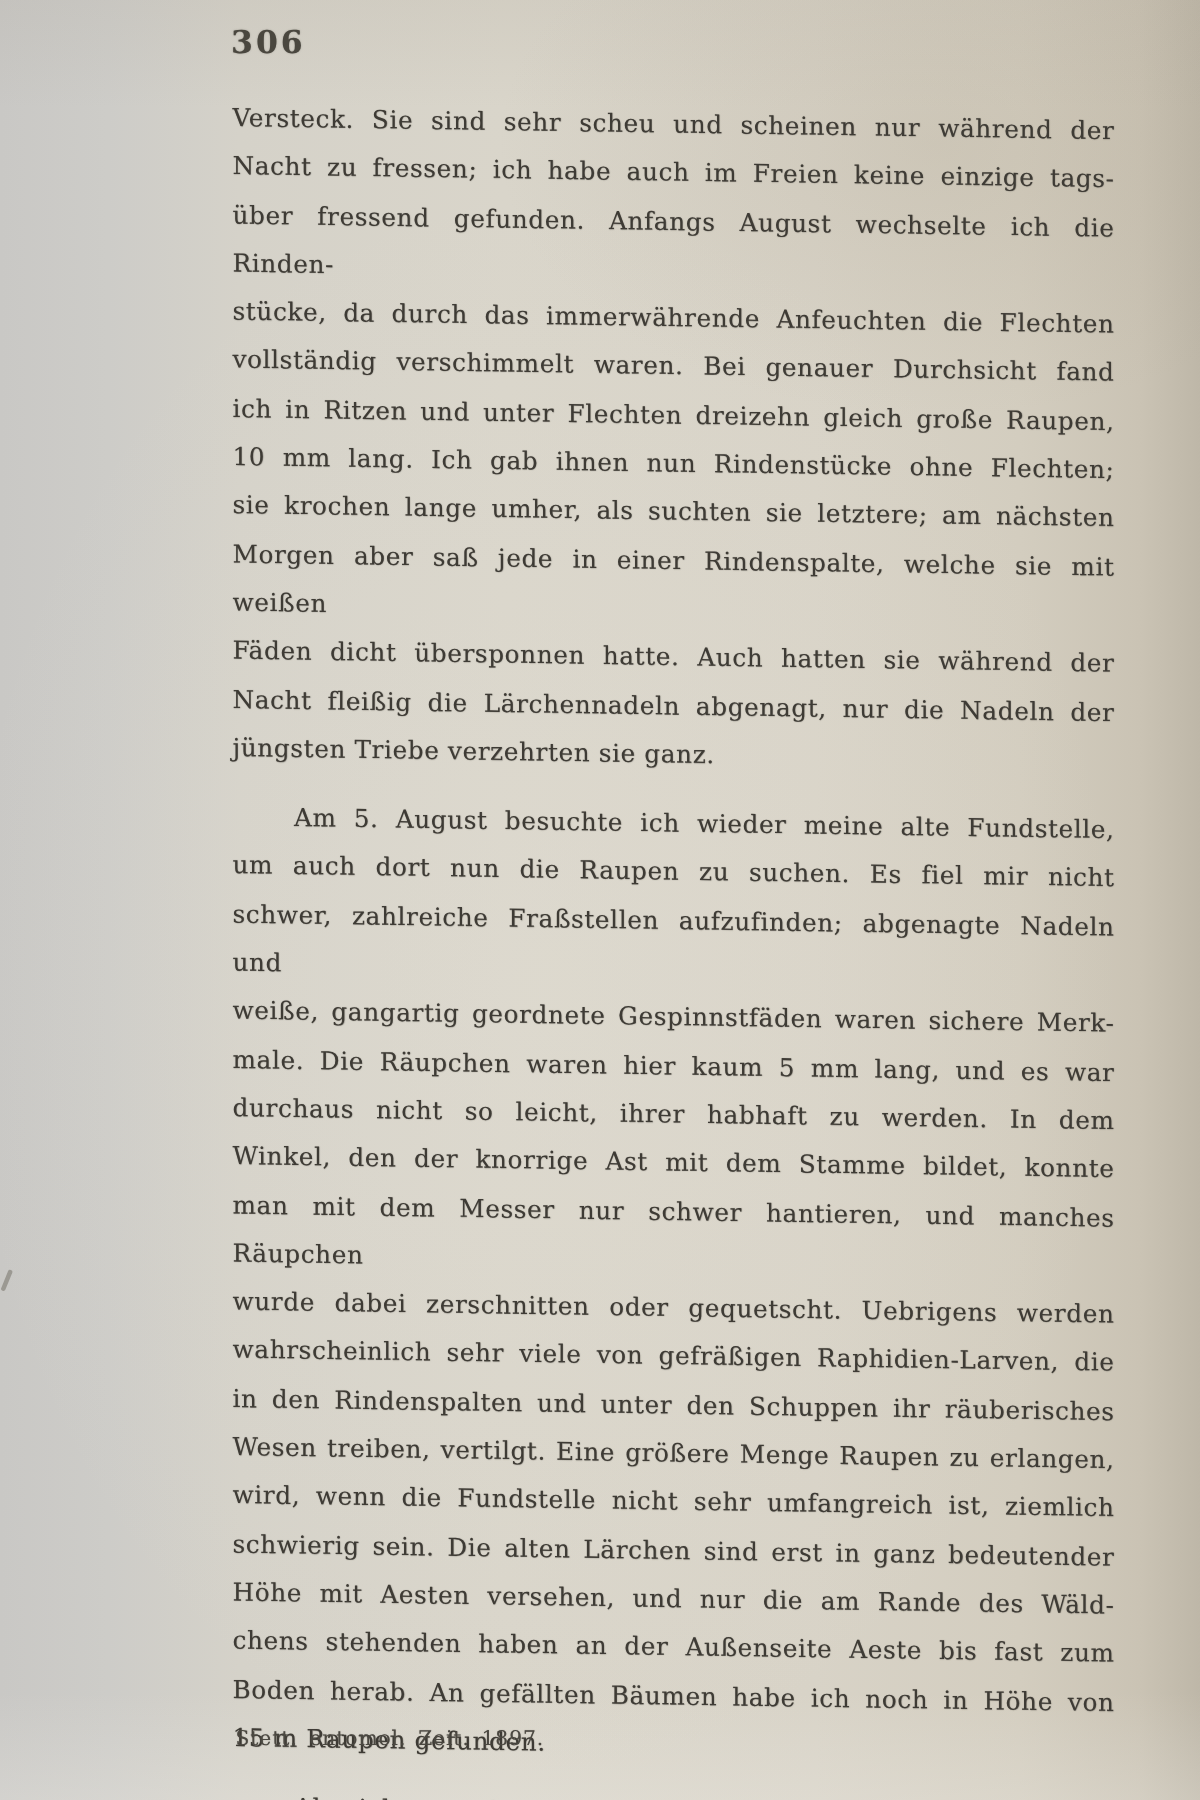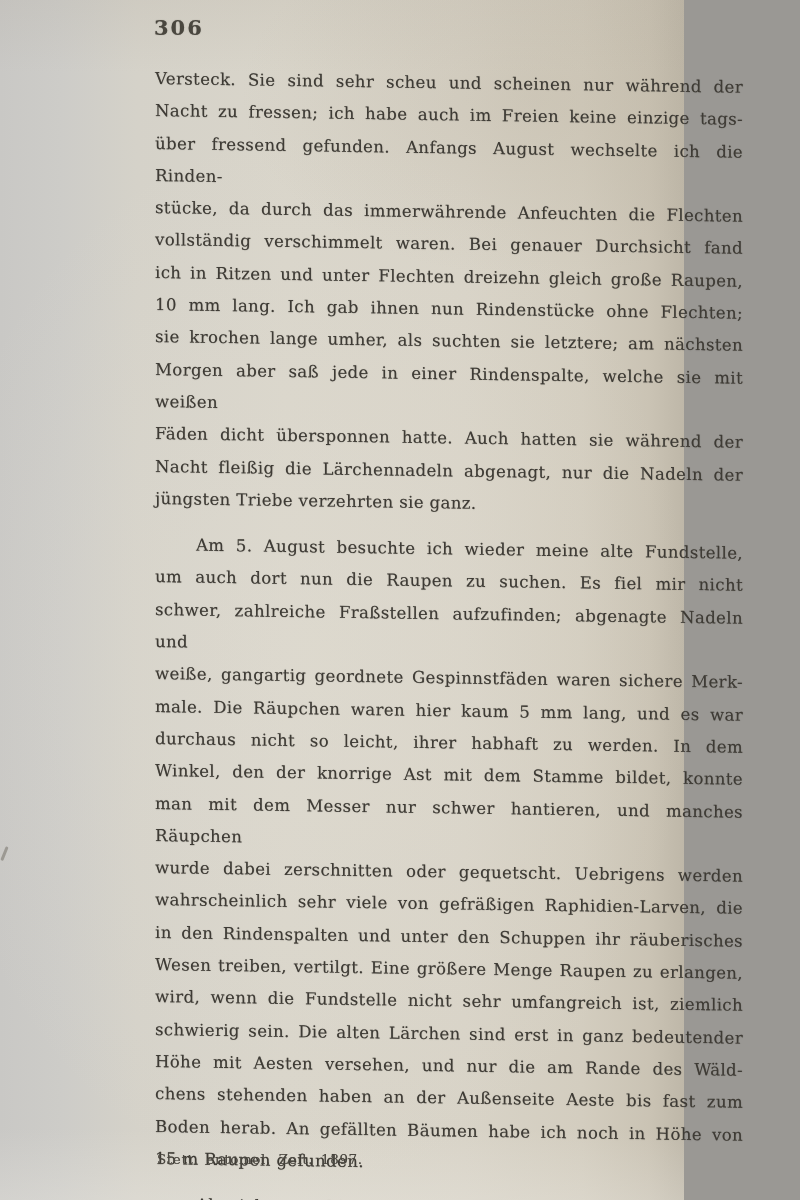--- a/index.html
+++ b/index.html
@@ -5,21 +5,21 @@
   html, body {
     margin: 0;
     padding: 0;
     width: 800px;
     height: 1200px;
     overflow: hidden;
     background: #9a9894;
   }
   .page {
     position: relative;
-    width: 684px;
+    width: 800px;
     height: 1200px;
     font-family: "DejaVu Serif", "Liberation Serif", serif;
     color: #3e3b35;
     background:
       radial-gradient(ellipse 420px 260px at 78% 8%, rgba(164,152,130,0.18), transparent 70%),
       radial-gradient(ellipse 520px 720px at 45% 55%, rgba(228,224,214,0.35), transparent 75%),
       linear-gradient(180deg, rgba(168,160,146,0.14) 0%, rgba(0,0,0,0) 6%, rgba(0,0,0,0) 94%, rgba(236,234,228,0.30) 100%),
       linear-gradient(90deg, #c9c8c5 0%, #cdccc8 9%, #d5d2c9 20%, #d9d5ca 42%, #d8d3c7 68%, #d3cdbf 85%, #cac3b4 95%, #beb7a8 100%);
   }
   .pagenum {

